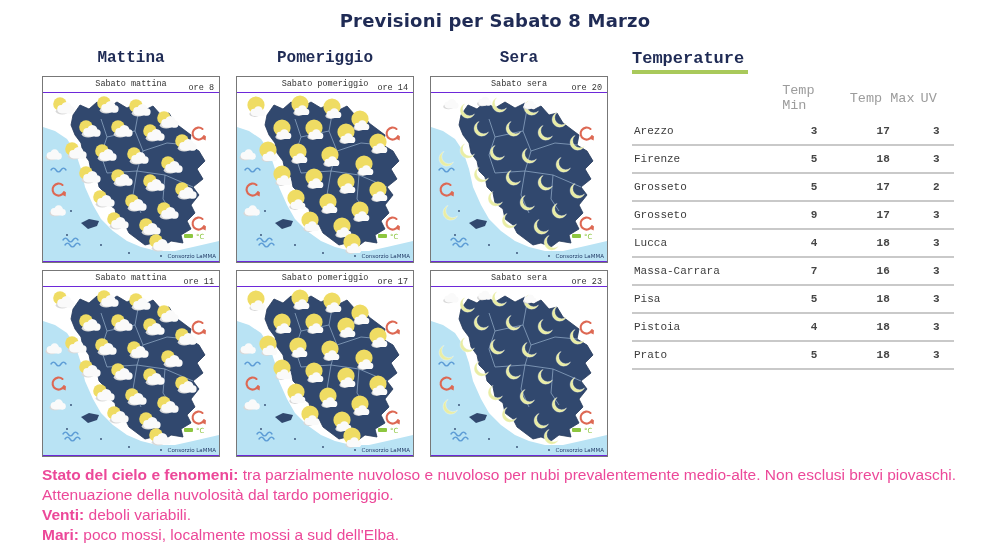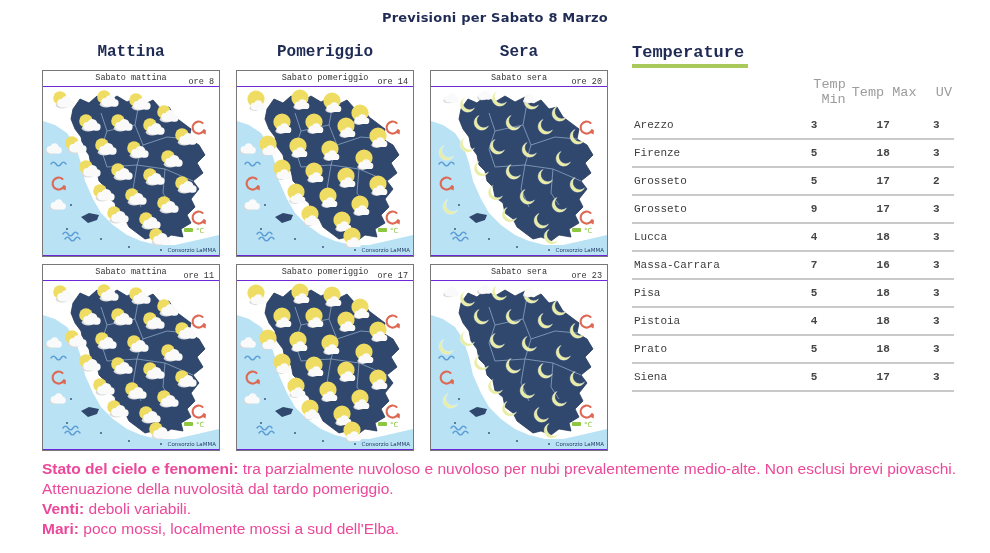--- a/index.html
+++ b/index.html
@@ -1,21 +1,21 @@
 <!DOCTYPE html>
 <html><head>
 <meta charset="utf-8">
 <style>
   * { margin:0; padding:0; box-sizing:border-box; }
   body {
     width:990px; height:553px; overflow:hidden; background:#ffffff;
     font-family:"DejaVu Sans", sans-serif; position:relative;
   }
   .page-title {
-    text-align:center; color:#1f2b55; font-size:13px; font-weight:bold;
+    text-align:center; color:#1f2b55; font-size:18px; font-weight:bold;
     padding-top:10px; letter-spacing:0.2px;
   }
   .content { display:flex; padding:18px 0 0 42px;font-family:Liberation Mono, monospace; }
   .maps-section { width:566px; flex:0 0 auto; }
   .maps-grid {
     display:grid; grid-template-columns:repeat(3,178px);
     column-gap:16px; row-gap:7px;
   }
   .col-header {
     text-align:center; color:#1f2b55; font-size:16px; font-weight:bold;
@@ -31,21 +31,21 @@
   svg text { font-family:"DejaVu Sans", sans-serif; }
 
   .temps-section { margin-left:24px; width:322px; padding-top:0; }
   .temps-title {
     color:#1f2b55; font-size:17px; font-weight:bold; display:inline-block;
     border-bottom:4px solid #a9c95b; padding-bottom:2px; padding-right:4px;
   }
   table.temps { border-collapse:collapse; width:100%; margin-top:6px; }
   table.temps th {
     color:#9c9c9c; font-weight:normal; font-size:13.5px;
-    text-align:right; padding:3px 2px 5px 2px;
+    text-align:left; padding:3px 2px 5px 2px;
   }
   table.temps th.city-col { text-align:left; }
   table.temps tbody tr { border-bottom:2px solid #c9c9c9; }
   table.temps td {
     font-size:11px; color:#3c3c3c; padding:7px 2px;
   }
   table.temps td.city { text-align:left; }
   table.temps td.val { text-align:center; font-weight:bold; color:#454545; }
   col.c-city { width:46%; } col.c-min { width:21%; }
   col.c-max { width:22%; } col.c-uv { width:11%; }
@@ -353,26 +353,20 @@
           <td class="val">4</td>
           <td class="val">18</td>
           <td class="val">3</td>
         </tr>
         <tr>
           <td class="city">Prato</td>
           <td class="val">5</td>
           <td class="val">18</td>
           <td class="val">3</td>
         </tr>
-        <tr>
-          <td class="city">Siena</td>
-          <td class="val">5</td>
-          <td class="val">17</td>
-          <td class="val">3</td>
-        </tr>
       </tbody>
     </table>
   </div>
 </div>
 
 <div class="forecast-text">
   <p><strong>Stato del cielo e fenomeni:</strong><span> tra parzialmente nuvoloso e nuvoloso per nubi prevalentemente medio-alte. Non esclusi brevi piovaschi. Attenuazione della nuvolosità dal tardo pomeriggio.</span></p>
   <p><strong>Venti:</strong><span> deboli variabili.</span></p>
   <p><strong>Mari:</strong><span> poco mossi, localmente mossi a sud dell'Elba.</span></p>
 </div>

